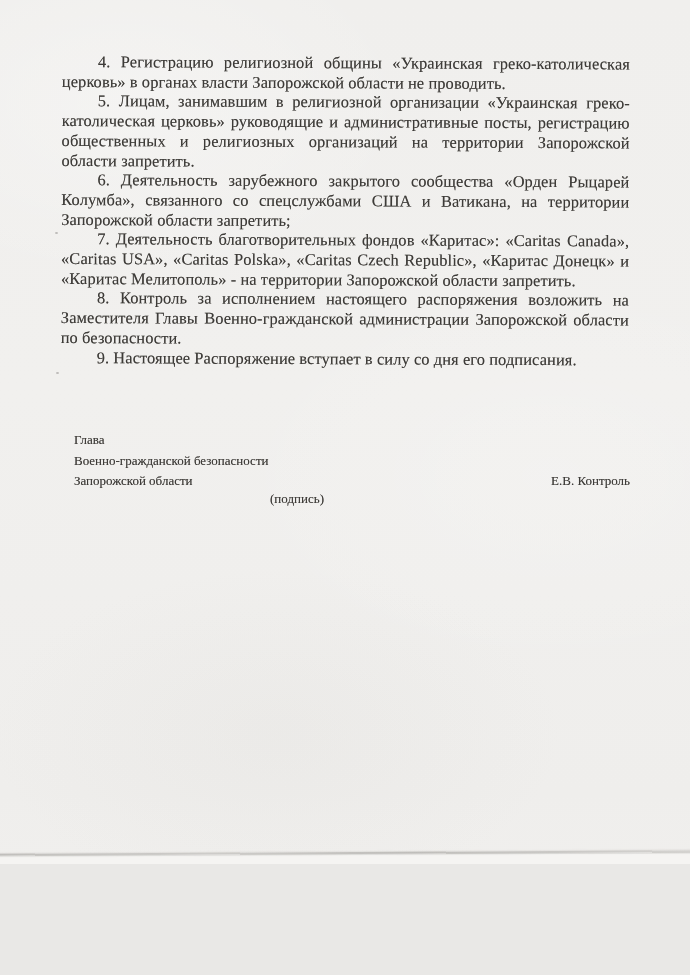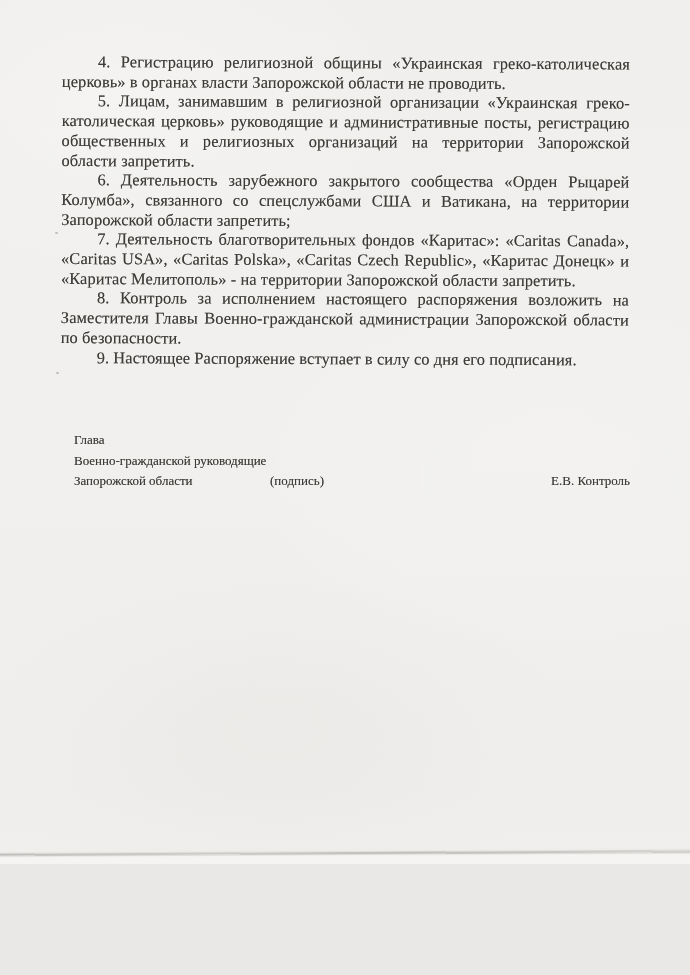--- a/index.html
+++ b/index.html
@@ -49,21 +49,21 @@
   }
   .sig-line { white-space: nowrap; }
   .sig-row {
     display: flex;
     align-items: flex-start;
   }
   .sig-left {
     flex: none;
     width: 196px;
   }
-  .sig-mid { flex: none; }
+  .sig-mid { flex: none; margin-top: 18px; }
   .sig-right { margin-left: auto; }
   .bottom-strip {
     position: absolute;
     left: 0;
     right: 0;
     bottom: 0;
     height: 10px;
     background: #f5f4f2;
   }
   .paper-edge-line {
@@ -99,21 +99,21 @@
     <p class="para">4. Регистрацию религиозной общины «Украинская греко-католическая церковь» в органах власти Запорожской области не проводить.</p>
     <p class="para">5. Лицам, занимавшим в религиозной организации «Украинская греко-католическая церковь» руководящие и административные посты, регистрацию общественных и религиозных организаций на территории Запорожской области запретить.</p>
     <p class="para">6. Деятельность зарубежного закрытого сообщества «Орден Рыцарей Колумба», связанного со спецслужбами США и Ватикана, на территории Запорожской области запретить;</p>
     <p class="para">7. Деятельность благотворительных фондов «Каритас»: «Caritas Canada», «Caritas USA», «Caritas Polska», «Caritas Czech Republic», «Каритас Донецк» и «Каритас Мелитополь» - на территории Запорожской области запретить.</p>
     <p class="para">8. Контроль за исполнением настоящего распоряжения возложить на Заместителя Главы Военно-гражданской администрации Запорожской области по безопасности.</p>
     <p class="para">9. Настоящее Распоряжение вступает в силу со дня его подписания.</p>
   </div>
 
   <div class="signature-block">
     <div class="sig-line">Глава</div>
-    <div class="sig-line">Военно-гражданской руководящие</div>
+    <div class="sig-line">Военно-гражданской безопасности</div>
     <div class="sig-row">
       <span class="sig-left">Запорожской области</span>
       <span class="sig-mid">(подпись)</span>
       <span class="sig-right">Е.В. Контроль</span>
     </div>
   </div>
 
   <div class="bottom-strip"></div>
   <div class="paper-edge-line"></div>
   <div class="speck speck-a"></div>

